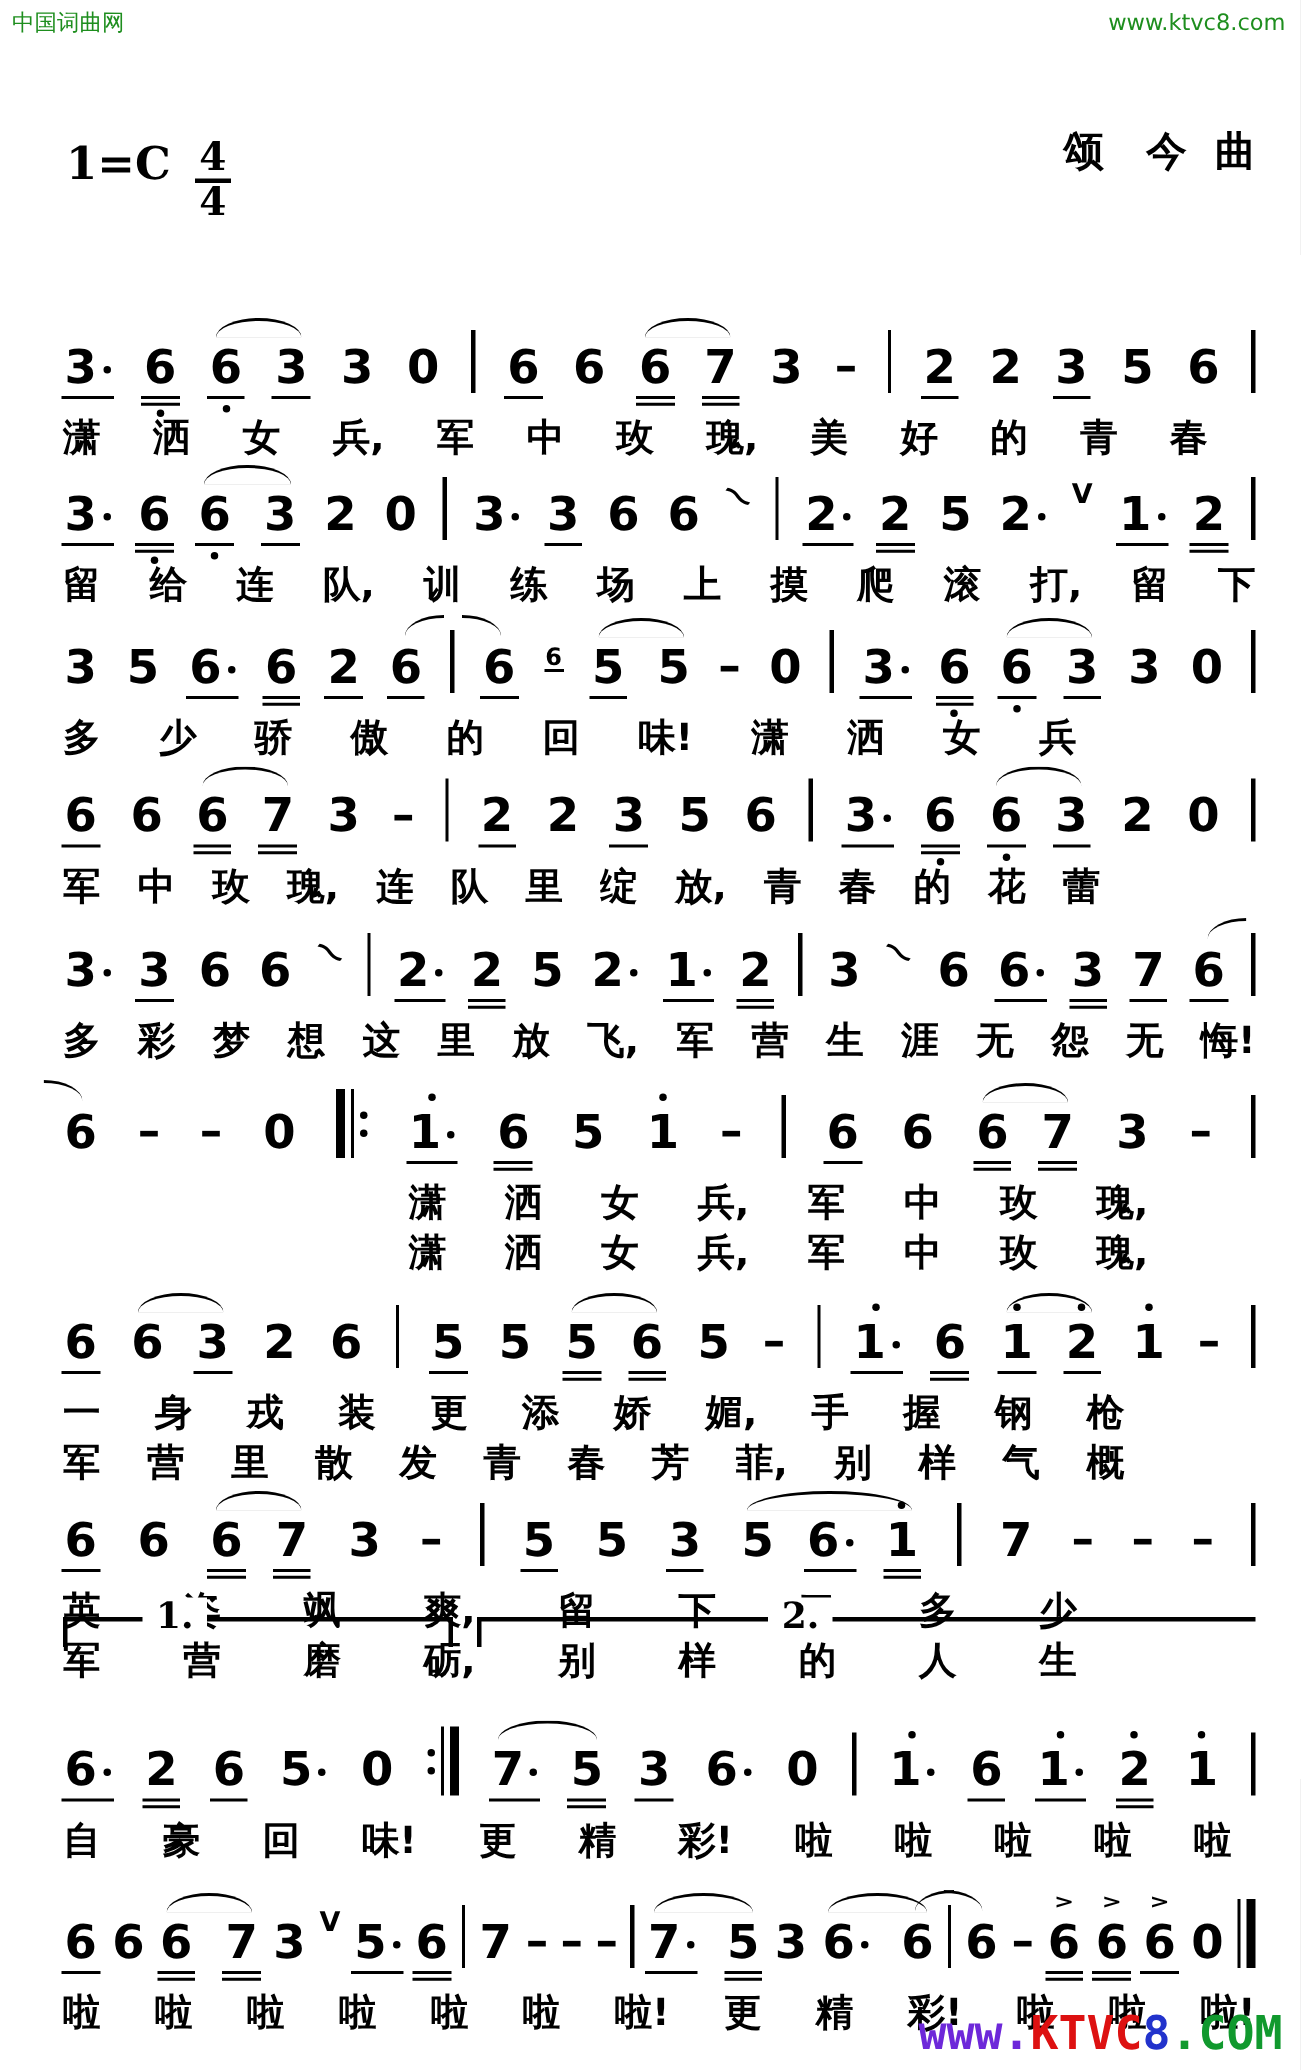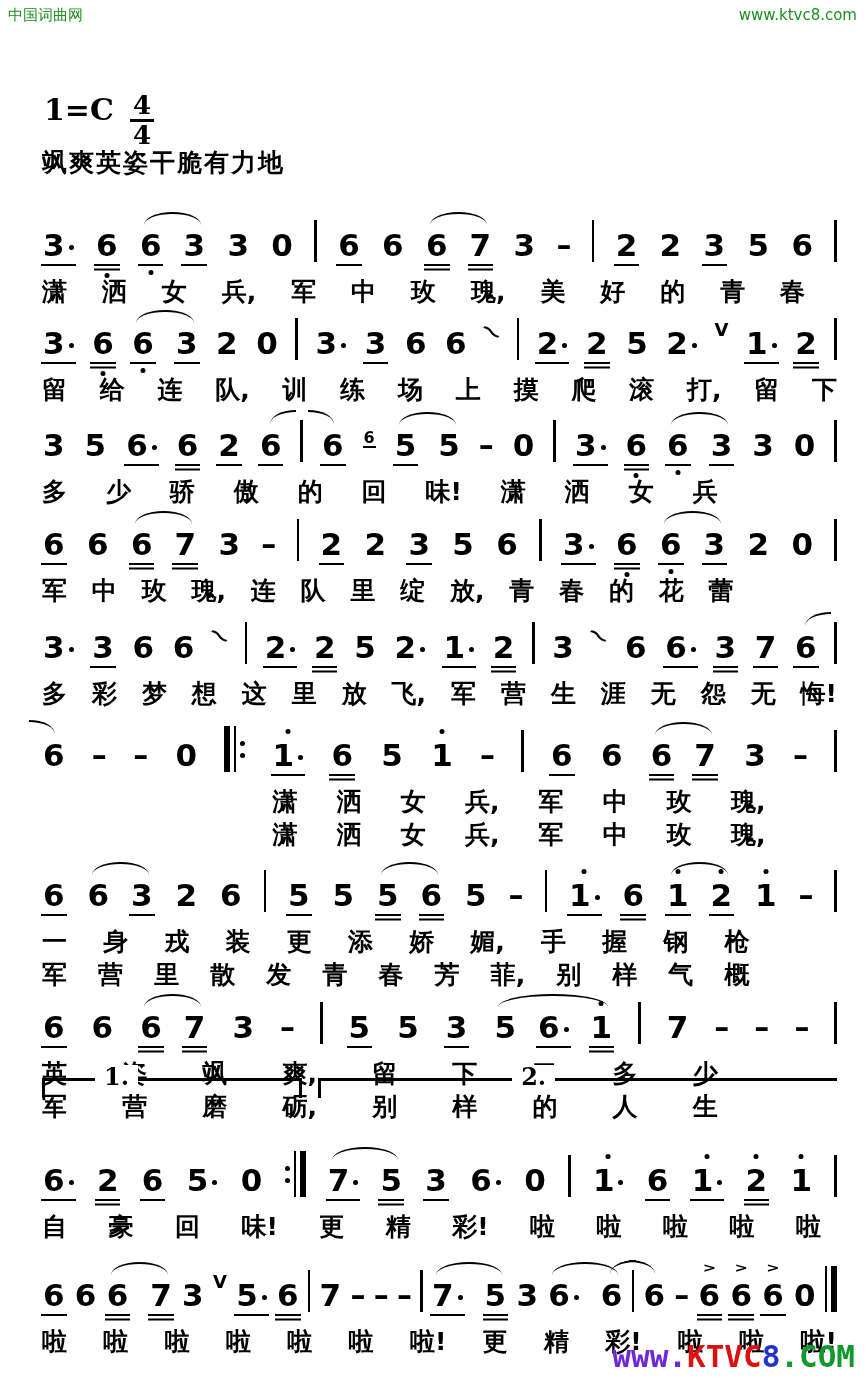--- a/index.html
+++ b/index.html
@@ -92,23 +92,22 @@
 
 
   <div class="keysig">
     <span>1=C</span>
     <span class="frac">
       <span class="num">4</span>
       <span class="den">4</span>
     </span>
   </div>
 
-  <div class="credits"></div>
-
-  <div class="tempo">飒爽英姿干脆有力地</div>
+  <div class="credits"><div>颂   今  曲</div></div>
+
 
   <div id="score">
       <div class="system" data-sys="1">
         <div class="noterow">
           <span class="note u1">3<i class="rd"></i></span>
           <span class="note u2">6<i class="od"></i></span>
           <span class="slurgrp">
             <span class="note u1">6<i class="od"></i></span>
             <span class="note u1">3</span>
           </span>

